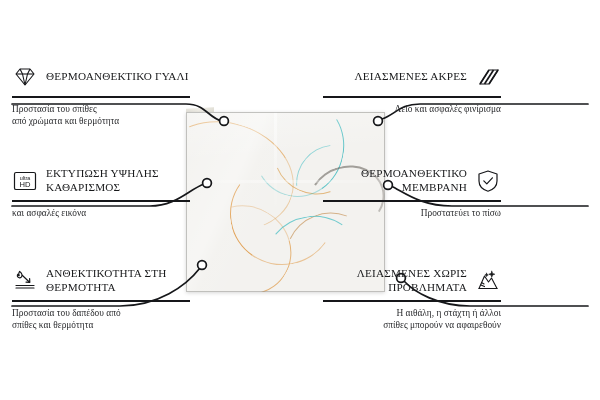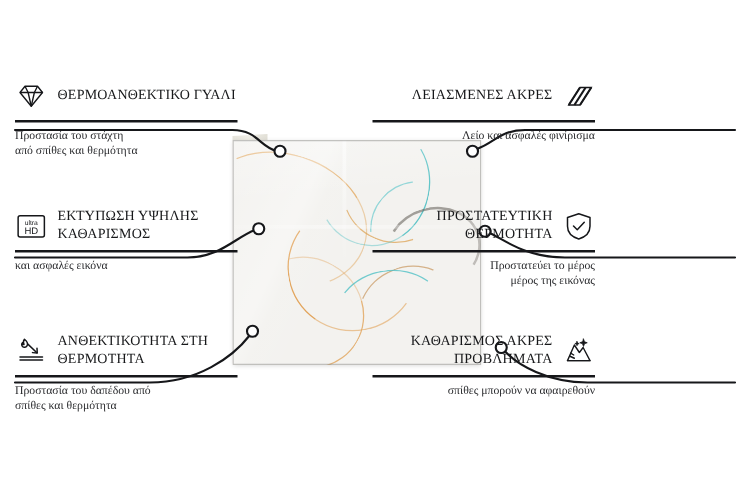--- a/index.html
+++ b/index.html
@@ -12,20 +12,21 @@
     background: #ffffff;
     font-family: "Liberation Serif", "DejaVu Serif", serif;
     overflow: hidden;
     position: relative;
   }
   .stage {
     position: absolute;
     inset: 0;
     width: 488px;
     height: 400px;
+    padding-left: 25px;
   }
 
   
   .product {
     position: absolute;
     left: 186px;
     top: 112px;
     width: 199px;
     height: 180px;
   }
@@ -233,22 +234,22 @@
             <path d="M4 10 L22 10"></path>
             <path d="M8 5 L10.5 10 L13 21"></path>
             <path d="M18 5 L15.5 10 L13 21"></path>
           </g>
         </svg>
       </span>
       <span class="feature-title">ΘΕΡΜΟΑΝΘΕΚΤΙΚΟ ΓΥΑΛΙ</span>
     </div>
     <div class="rule"></div>
     <div class="feature-desc">
-      <div>Προστασία του στάχτη</div>
-      <div>από σπίθες και θερμότητα</div>
+      <div>Προστασία του σπίθες</div>
+      <div>από χρώματα και θερμότητα</div>
     </div>
   </div>
 
   <div class="feature left" id="f-print">
     <div class="feature-head">
       <span class="icon">
         <svg viewBox="0 0 26 26">
           <rect x="2.5" y="4.5" width="21" height="17" rx="1.6" fill="none" stroke="#16171a" stroke-width="1.2"></rect>
           <text x="13" y="12" font-family="Liberation Sans, sans-serif" font-size="5.4" text-anchor="middle" fill="#16171a">ultra</text>
           <text x="13" y="19.2" font-family="Liberation Sans, sans-serif" font-size="7.6" text-anchor="middle" fill="#16171a">HD</text>
@@ -308,44 +309,44 @@
   <div class="feature right" id="f-membrane">
     <div class="feature-head">
       <span class="icon">
         <svg viewBox="0 0 26 26">
           <g fill="none" stroke="#16171a" stroke-width="1.2" stroke-linejoin="round" stroke-linecap="round">
             <path d="M13 3 L22 6 V13 C22 18.2 18.2 21.6 13 23.2 C7.8 21.6 4 18.2 4 13 V6 Z"></path>
             <path d="M8.8 12.8 L11.8 15.8 L17.4 9.8"></path>
           </g>
         </svg>
       </span>
-      <span class="feature-title">ΠΡΟΣΤΑΤΕΥΤΙΚΗ ΘΕΡΜΟΤΗΤΑ</span>
-    </div>
-    <div class="rule"></div>
-    <div class="feature-desc">
-      <div>Προστατεύει το μέρος</div>
-      <div>μέρος της εικόνας</div>
+      <span class="feature-title">ΘΕΡΜΟΑΝΘΕΚΤΙΚΟ ΜΕΜΒΡΑΝΗ</span>
+    </div>
+    <div class="rule"></div>
+    <div class="feature-desc">
+      <div>Προστατεύει το πίσω</div>
     </div>
   </div>
 
   <div class="feature right" id="f-clean">
     <div class="feature-head">
       <span class="icon">
         <svg viewBox="0 0 26 26">
           <g fill="none" stroke="#16171a" stroke-width="1.1" stroke-linejoin="round" stroke-linecap="round">
             <path d="M4 20.5 L9.5 8 L13.5 14 L16.5 10 L22 20.5 Z"></path>
             <path d="M4 20.5 L22 20.5"></path>
             <path d="M16.8 3.2 L17.6 5.4 L19.8 6.2 L17.6 7 L16.8 9.2 L16 7 L13.8 6.2 L16 5.4 Z" fill="#16171a" stroke-width="0.6"></path>
             <path d="M11.6 5.2 L12.1 6.4 L13.3 6.9 L12.1 7.4 L11.6 8.6 L11.1 7.4 L9.9 6.9 L11.1 6.4 Z" fill="#16171a" stroke-width="0.6"></path>
             <path d="M6.5 14.5 L9 16"></path>
             <path d="M6 17 L9.5 18.6"></path>
           </g>
         </svg>
       </span>
-      <span class="feature-title">ΚΑΘΑΡΙΣΜΟΣ ΑΚΡΕΣ ΠΡΟΒΛΗΜΑΤΑ</span>
-    </div>
-    <div class="rule"></div>
-    <div class="feature-desc">
+      <span class="feature-title">ΛΕΙΑΣΜΕΝΕΣ ΧΩΡΙΣ ΠΡΟΒΛΗΜΑΤΑ</span>
+    </div>
+    <div class="rule"></div>
+    <div class="feature-desc">
+      <div>Η αιθάλη, η στάχτη ή άλλοι</div>
       <div>σπίθες μπορούν να αφαιρεθούν</div>
     </div>
   </div>
 
 </div>
 
 </body></html>

